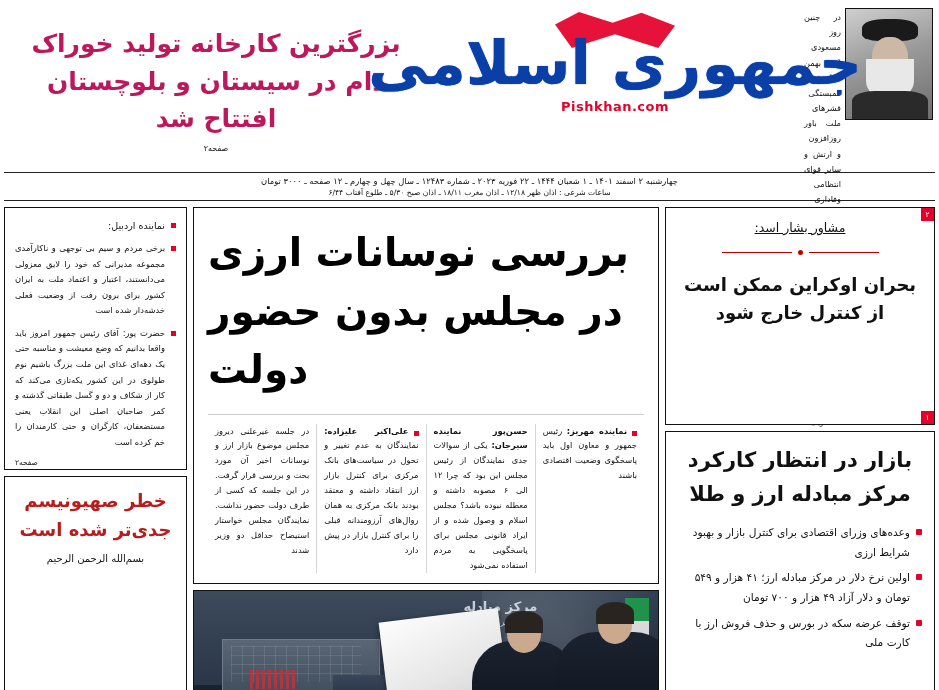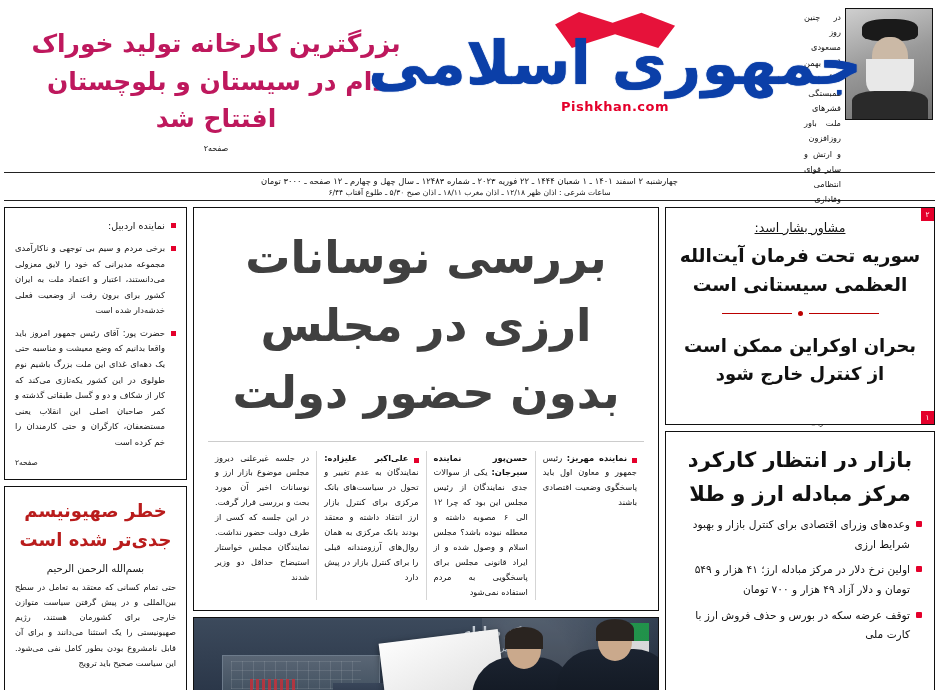--- a/index.html
+++ b/index.html
@@ -171,35 +171,35 @@
     position:absolute; width:13px; height:13px;
     background:#e4002b; color:#fff; font-size:7.5px;
     display:flex; align-items:center; justify-content:center;
   }
   .cn-tr { top:0; right:0; }
   .cn-br { bottom:0; right:0; }
 
   
   .rb2 { padding: 12px 12px 10px; flex: 1 1 auto; display:flex; flex-direction:column;}
   .rb2 .h { font-size: 21px; font-weight:bold; text-align:center; direction:rtl; color:#111; line-height:1.6; }
-  .rb2 ul { list-style:none; margin-top:4px; direction:rtl; }
+  .rb2 ul { list-style:none; margin-top:12px; direction:rtl; }
   .rb2 li {
     font-size: 10.6px; line-height:1.85; color:#111; text-align:right;
     padding-right: 12px; position:relative; margin-bottom:6px;
   }
   .rb2 li::before {
     content:""; position:absolute; right:0; top:6px;
     width:6px; height:6px; background:#e4002b; border-radius:1px;
   }
 
   
   .cb-top { padding: 16px 14px 10px; }
   .cb-top .bigh {
-    font-size: 45px; font-weight: bold; color:#404040;
-    text-align:center; direction:rtl; line-height:1.5;
+    font-size: 39px; font-weight: bold; color:#000000;
+    text-align:left; direction:rtl; line-height:1.5;
   }
   .cb-cols {
     display:flex; flex-direction:row; gap:0; margin-top:14px;
     border-top:1px solid #ccc; padding-top:9px;
   }
   .cb-cols .c {
     flex:1 1 0; padding: 0 7px; direction:rtl;
     font-size: 8.3px; line-height: 1.8; color:#111; text-align: justify;
     border-left: 1px solid #d5d5d5;
   }
@@ -271,21 +271,21 @@
   .ph-hair {
     position:absolute; top:-30px; left:50%; transform:translateX(-50%);
     width:38px; height:22px; border-radius:50% 50% 0 0; background:#2a2420;
   }
   .ph-podium {
     position:absolute; left:30%; bottom:0; width:22%; height:30%;
     background: linear-gradient(180deg,#39465a 0%, #222c3b 100%);
   }
 
   
-  .lb1 { padding: 10px 10px 12px; }
+  .lb1 { padding: 10px 10px 2px; }
   .lb1 .kicker { font-size:9.5px; direction:rtl; text-align:right; color:#111; position:relative; padding-right:11px; line-height:1.7;}
   .lb1 .kicker::before{content:"";position:absolute;right:0;top:5px;width:5px;height:5px;background:#e4002b;}
   .lb1 p { font-size:8.4px; line-height:1.85; direction:rtl; text-align:justify; color:#111; margin-top:7px; position:relative; padding-right:11px;}
   .lb1 p::before{content:"";position:absolute;right:0;top:5px;width:5px;height:5px;background:#e4002b;}
   .lb1 .pagelabel { font-size:7.4px; color:#111; margin-top:8px; text-align:left; direction:rtl;}
 
   .lb2 { padding: 10px 10px 12px; flex:1 1 auto; }
   .lb2 .h {
     font-size: 18px; font-weight:bold; color:#b91c1c;
     text-align:center; direction:rtl; line-height:1.6;
@@ -336,21 +336,20 @@
   </div>
 
   <div class="grid">
 
     <div class="col-right">
 
       <div class="box rb1">
         <div class="corner-num cn-tr">۲</div>
         <div class="corner-num cn-br">۱</div>
         <div class="kicker">مشاور بشار اسد:</div>
-        <div class="h">سوریه تحت فرمان آیت‌الله العظمی سیستانی است</div>
         <div class="sep-dots">
           <span class="line"></span>
           <span class="dot"></span>
           <span class="line"></span>
         </div>
         <div class="h2">بحران اوکراین ممکن است از کنترل خارج شود</div>
       </div>
 
       <div class="box rb2">
 
@@ -416,18 +415,17 @@
       <div class="box lb1">
         <div class="kicker">نماینده اردبیل:</div>
         <p>برخی مردم و سیم بی توجهی و ناکارآمدی مجموعه مدیرانی که خود را لایق معزولی می‌دانستند، اعتبار و اعتماد ملت به ایران کشور برای برون رفت از وضعیت فعلی خدشه‌دار شده است</p>
         <p>حضرت پور: آقای رئیس جمهور امروز باید واقعا بدانیم که وضع معیشت و مناسبه حتی یک دهه‌ای غذای این ملت بزرگ باشیم نوم طولوی در این کشور یکه‌تازی می‌کند که کار از شکاف و دو و گسل طبقاتی گذشته و کمر صاحبان اصلی این انقلاب یعنی مستضعفان، کارگران و حتی کارمندان را خم کرده است</p>
         <div class="pagelabel">صفحه۲</div>
       </div>
 
       <div class="box lb2">
         <div class="h">خطر صهیونیسم جدی‌تر شده است</div>
         <div class="bism">بسم‌الله الرحمن الرحیم</div>
-        <p>حتی تمام کسانی که معتقد به تعامل در سطح بین‌المللی و در پیش گرفتن سیاست متوازن خارجی برای کشورمان هستند، رژیم صهیونیستی را یک استثنا می‌دانند و برای آن قابل نامشروع بودن بطور کامل نفی می‌شود. این سیاست صحیح باید ترویج</p>
       </div>
     </div>
   </div>
 
 </div>
 
 </body></html>

